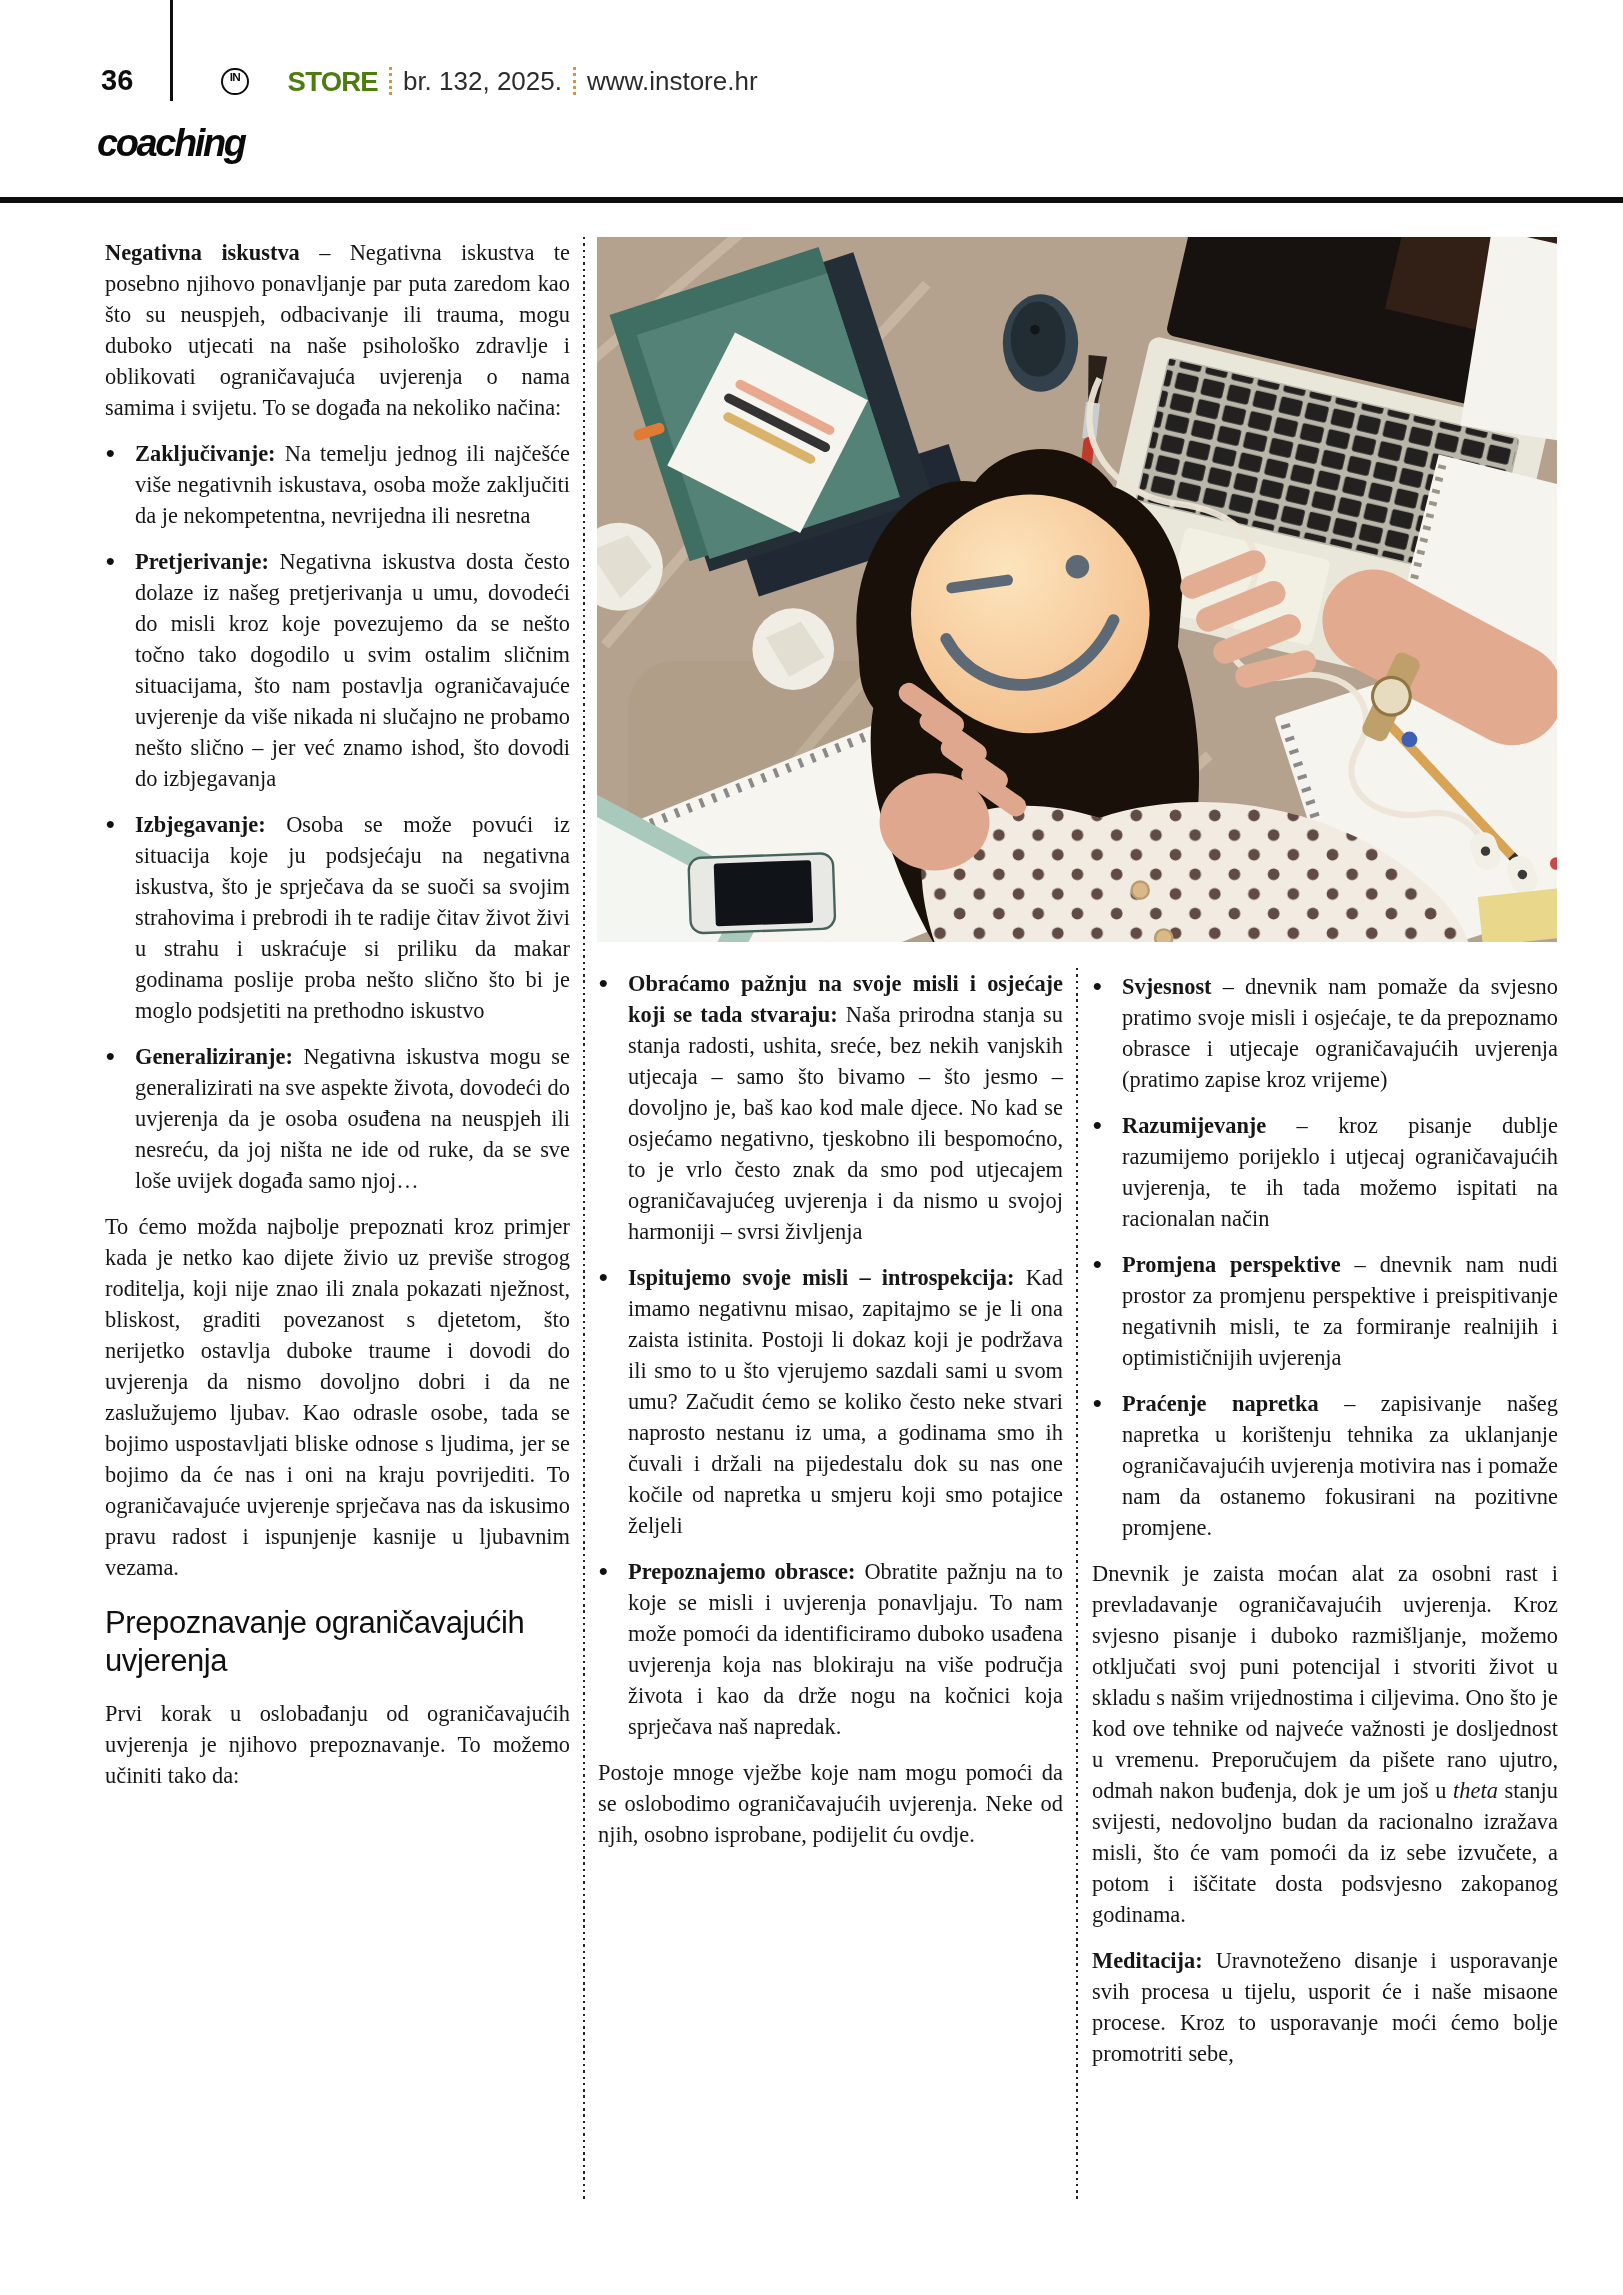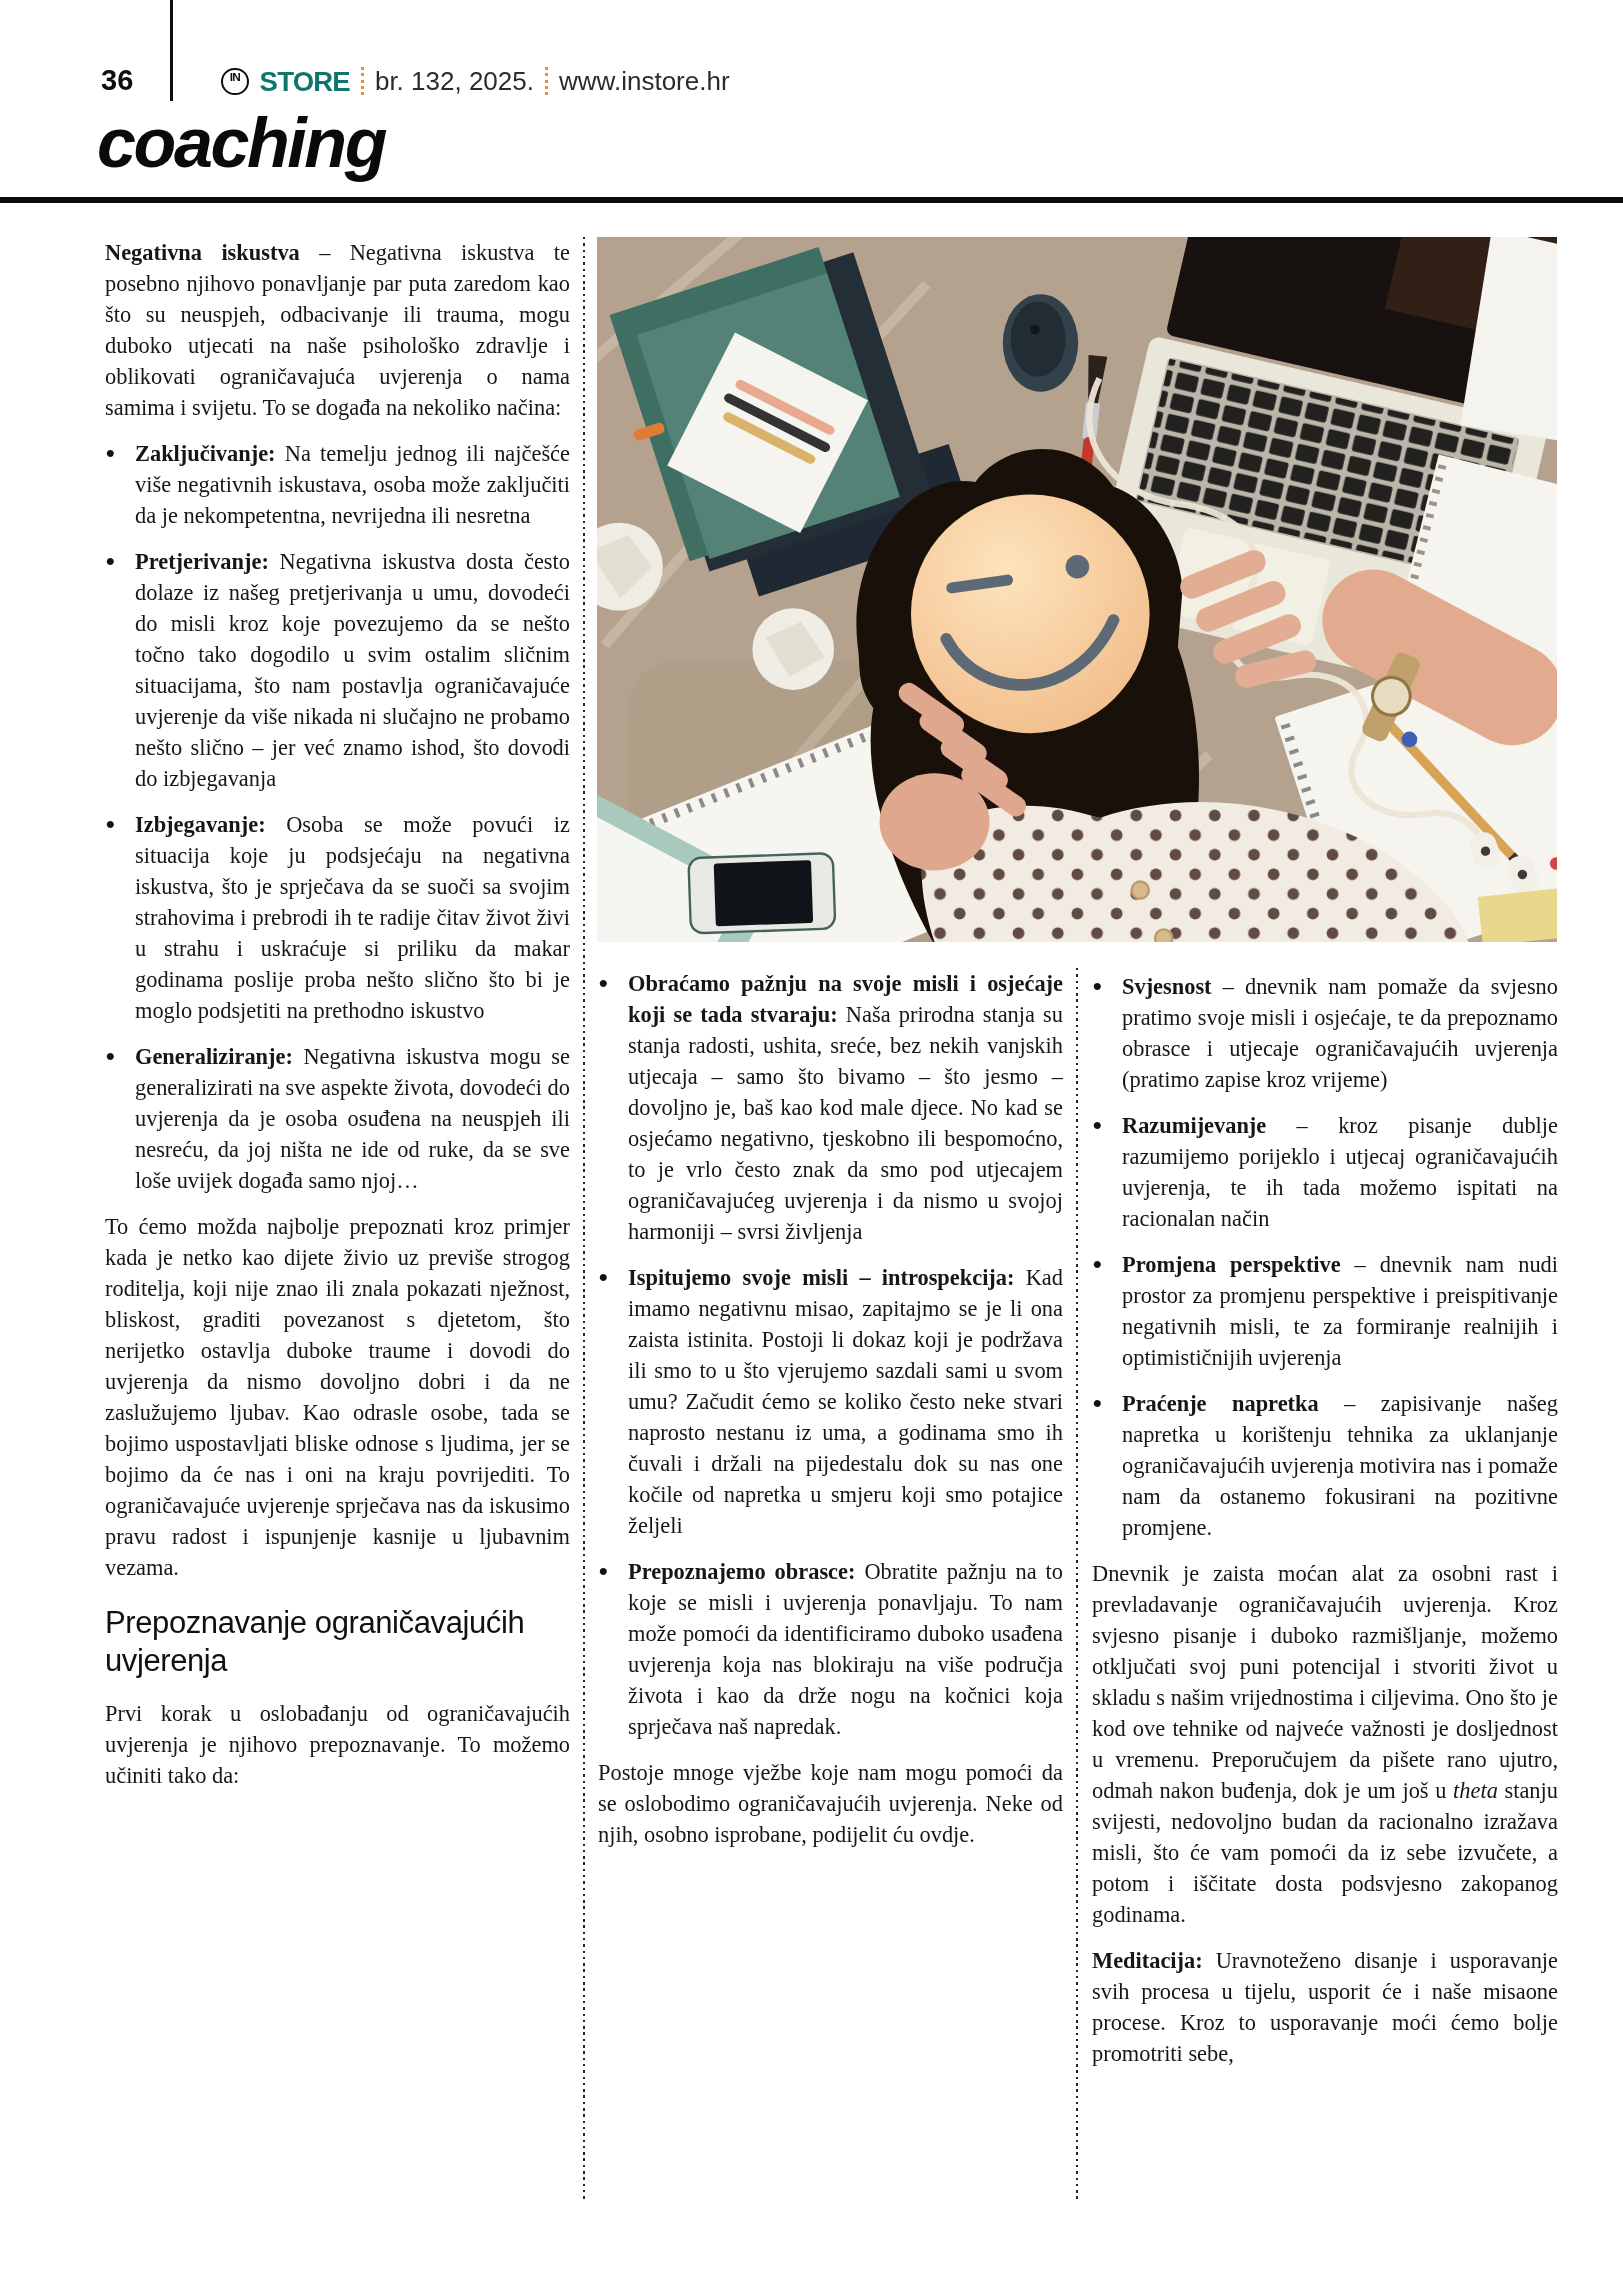--- a/index.html
+++ b/index.html
@@ -7,26 +7,26 @@
         font-family:"Liberation Serif",serif;color:#161616;}
 
   
   .pgnum{position:absolute;left:101px;top:66px;font:bold 29px/1 "Liberation Sans",sans-serif;color:#0e0e0e;}
   .vline{position:absolute;left:170px;top:0;width:3.1px;height:101px;background:#0e0e0e;}
   .hdr-row{position:absolute;left:221px;top:66px;height:31px;display:flex;align-items:center;gap:11px;
            font-family:"Liberation Sans",sans-serif;white-space:nowrap;}
   .logo-circle{width:23.6px;height:23.6px;border:2.4px solid #0e0e0e;border-radius:50%;display:flex;
                align-items:flex-start;justify-content:center;font-weight:bold;font-size:11.8px;
                letter-spacing:-0.8px;color:#0e0e0e;flex:0 0 auto;}
-  .logo-word{font-weight:bold;font-size:27.5px;letter-spacing:-0.8px;color:#0f766e;}
+  .logo-word{font-weight:bold;font-size:27.5px;letter-spacing:-0.8px;color:#4d7c0f;margin-left:28px;}
   .dotsep{width:3.1px;height:30px;flex:0 0 auto;
           background:repeating-linear-gradient(to bottom,#d9923e 0 3.1px,transparent 3.1px 6.3px);}
   .hdr-txt{font-size:26px;color:#2c2c2c;letter-spacing:0;}
   .title{position:absolute;left:97px;top:115px;font-family:"Liberation Sans",sans-serif;
-         font-weight:bold;font-style:italic;font-size:70px;line-height:57px;letter-spacing:-2.4px;color:#0a0a0a;}
+         font-weight:bold;font-style:italic;font-size:38px;line-height:57px;letter-spacing:-2.4px;color:#0a0a0a;}
   .rule{position:absolute;left:0;top:197px;width:1623px;height:6.3px;background:#0d0d0d;}
 
   
   .col{position:absolute;text-align:justify;font-size:22.4px;line-height:31px;}
   #col-left{left:105px;top:237px;width:465px;}
   #col-mid{left:598px;top:968px;width:465px;}
   #col-right{left:1092px;top:971px;width:466px;}
   .col p{margin:0 0 15px 0;}
   .lead{font-weight:bold;}
   .bold-p{font-weight:bold;}

